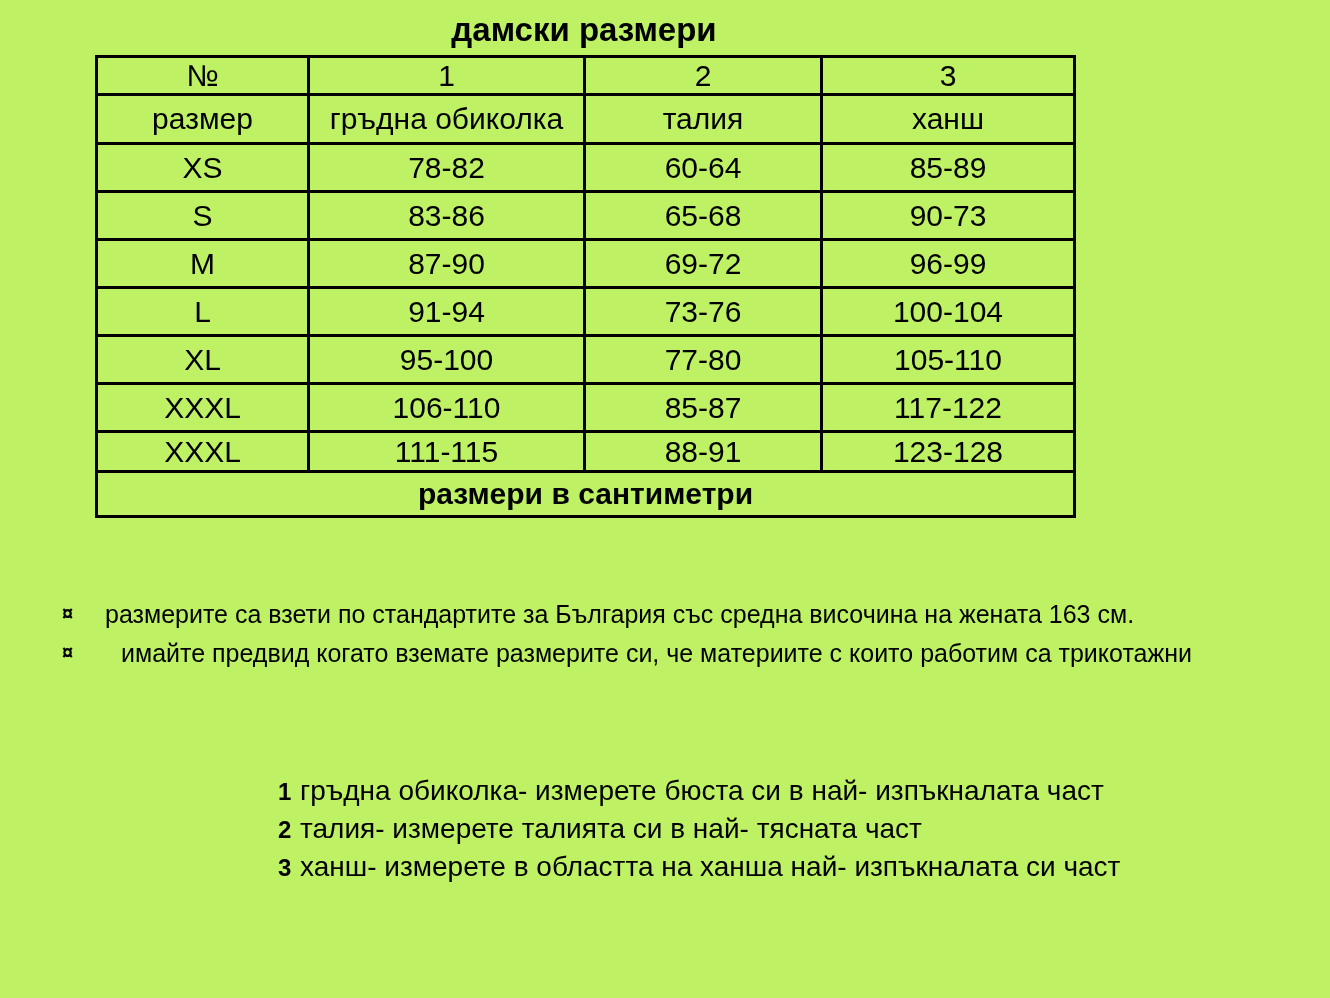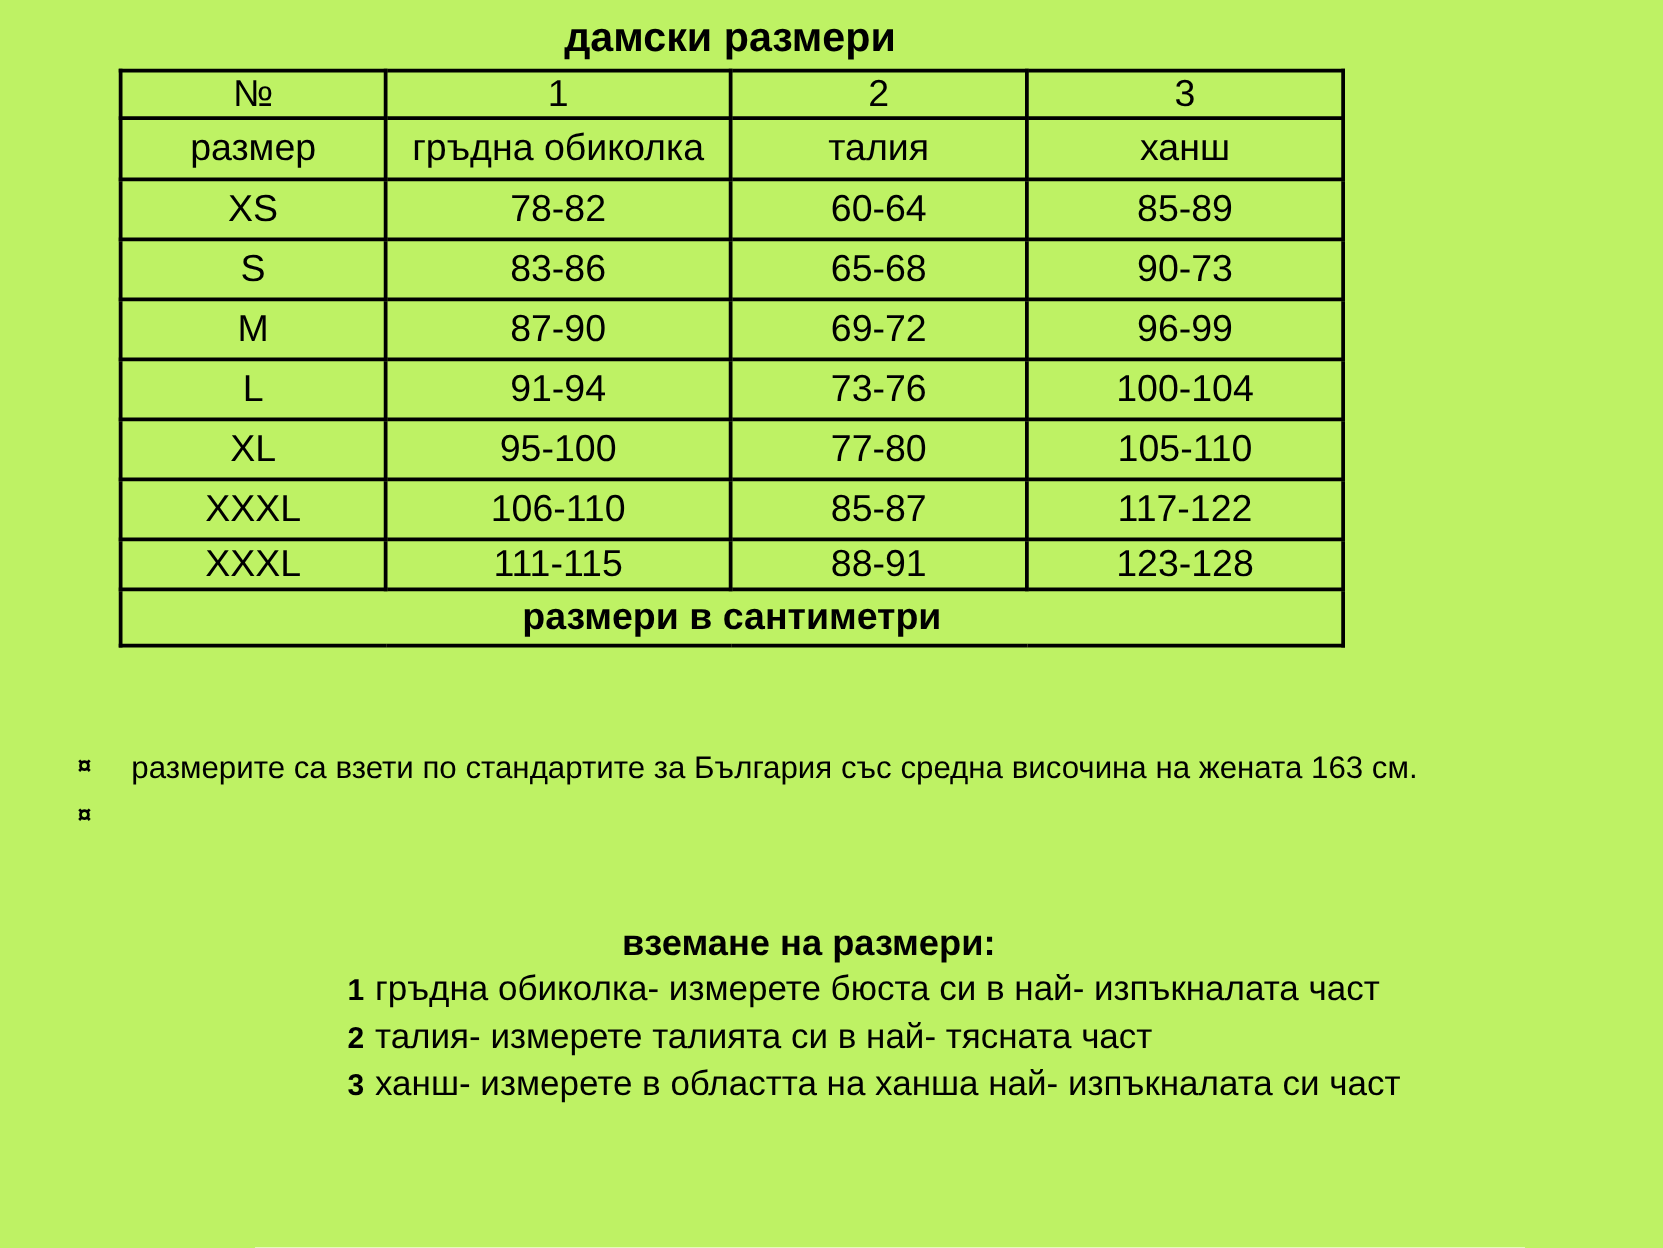--- a/index.html
+++ b/index.html
@@ -190,24 +190,24 @@
   <div class="note-row note-1">
     <span class="note-bullet">¤</span>
     <div class="note-text">
       <div class="note-line">размерите са взети по стандартите за България със средна височина на жената 163 см.</div>
     </div>
   </div>
 
   <div class="note-row note-2">
     <span class="note-bullet">¤</span>
     <div class="note-text">
+      <div class="note-line indented">имайте предвид когато вземате размерите си, че материите с които работим са трикотажни</div>
     </div>
   </div>
 
-  <div class="measuring-heading">вземане на размери:</div>
 
   <div class="measure-list">
     <div class="measure-item">
       <span class="measure-num">1</span>
       <span class="measure-text">гръдна обиколка- измерете бюста си в най- изпъкналата част</span>
     </div>
     <div class="measure-item">
       <span class="measure-num">2</span>
       <span class="measure-text">талия- измерете талията си в най- тясната част</span>
     </div>

